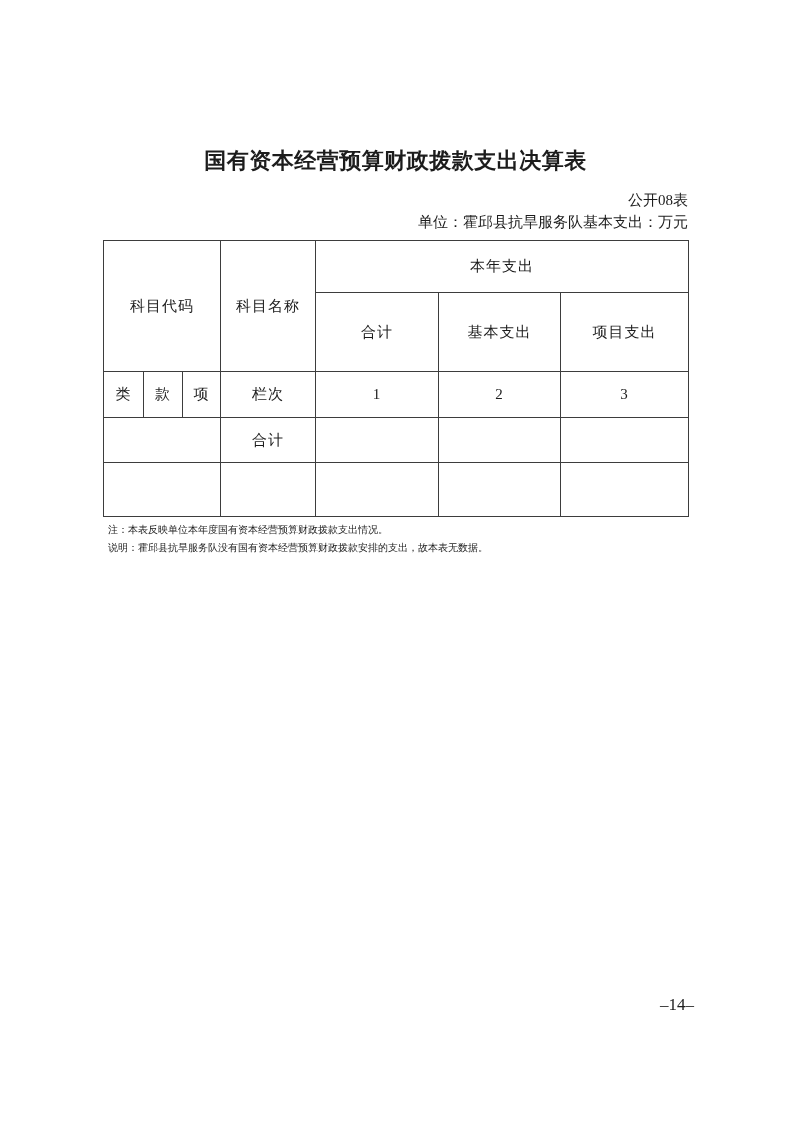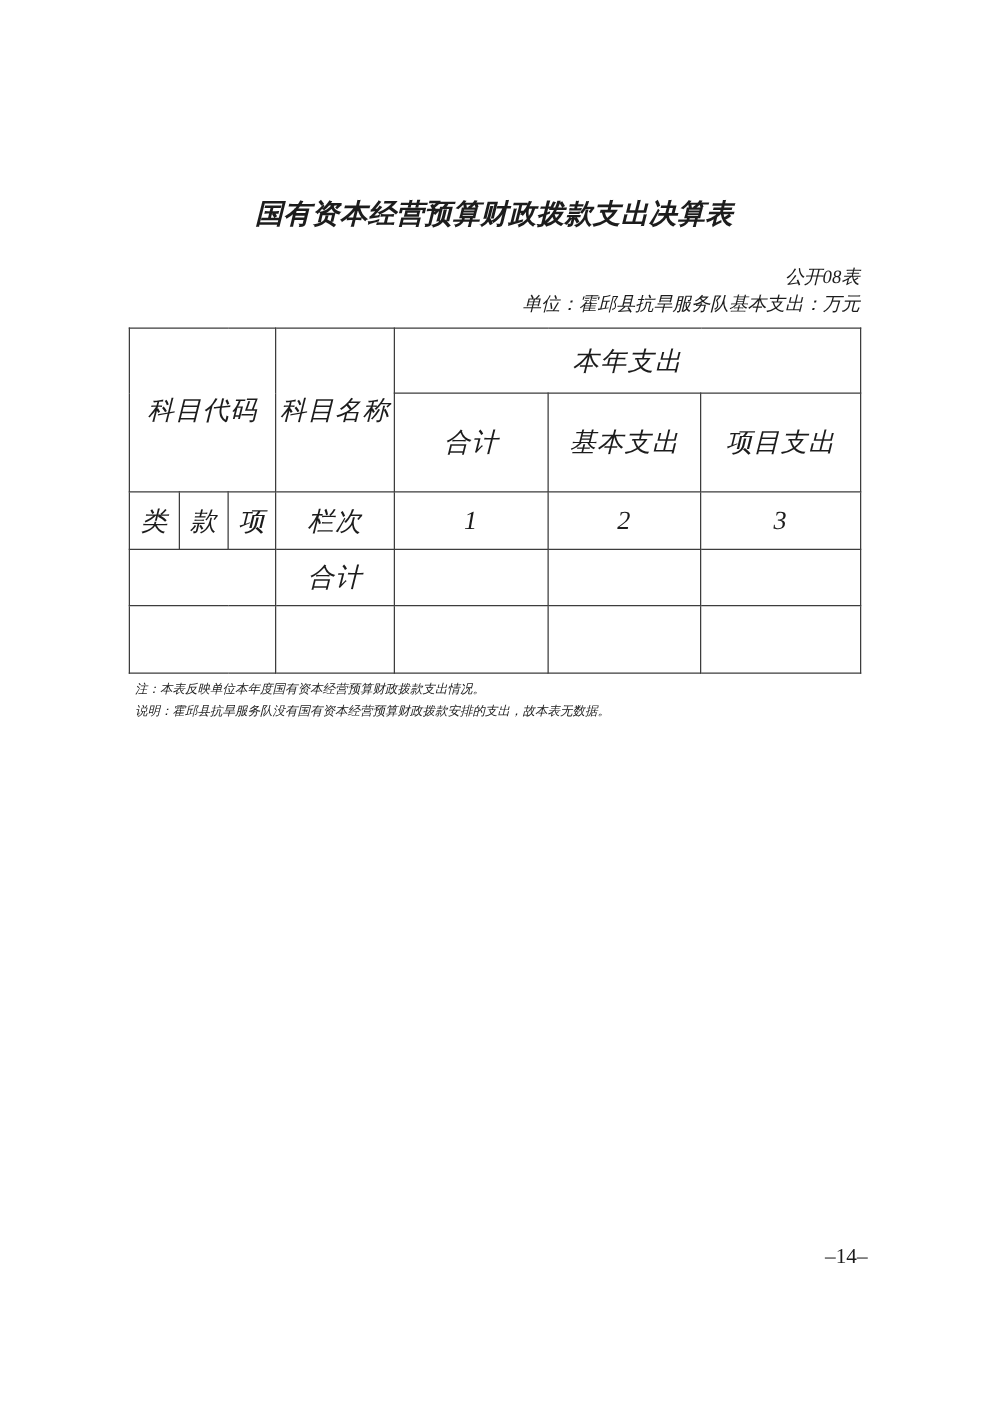--- a/index.html
+++ b/index.html
@@ -8,35 +8,34 @@
     width: 793px;
     height: 1122px;
     position: relative;
     font-family: "Liberation Serif", "DejaVu Serif", serif;
     color: #1c1c1c;
     overflow: hidden;
   }
   .content {
     position: absolute;
     left: 103px;
-    top: 12px;
+    top: 2px;
     width: 585px;
-    font-style: italic;
   }
   .doc-title {
     margin-top: 145px;
     text-align: center;
     font-size: 22px;
     font-weight: bold;
     line-height: 27px;
     letter-spacing: 0.5px;
     white-space: nowrap;
   }
   .form-no {
-    margin-top: 29px;
+    margin-top: 17px;
     text-align: right;
     font-size: 15px;
     line-height: 19px;
   }
   .unit-row {
     margin-top: 3px;
     display: flex;
     justify-content: flex-end;
     font-size: 15px;
     line-height: 19px;
@@ -45,21 +44,21 @@
   table.fin-table {
     margin-top: 8px;
     width: 585px;
     border-collapse: collapse;
     table-layout: fixed;
   }
   table.fin-table td {
     border: 1px solid #3d3d3d;
     text-align: center;
     vertical-align: middle;
-    font-size: 21px;
+    font-size: 15px;
     padding: 0;
     overflow: hidden;
     letter-spacing: 1px;
   }
   tr.r1 { height: 52px; }
   tr.r2 { height: 79px; }
   tr.r3 { height: 46px; }
   tr.r4 { height: 45px; }
   tr.r5 { height: 54px; }
   .notes {

